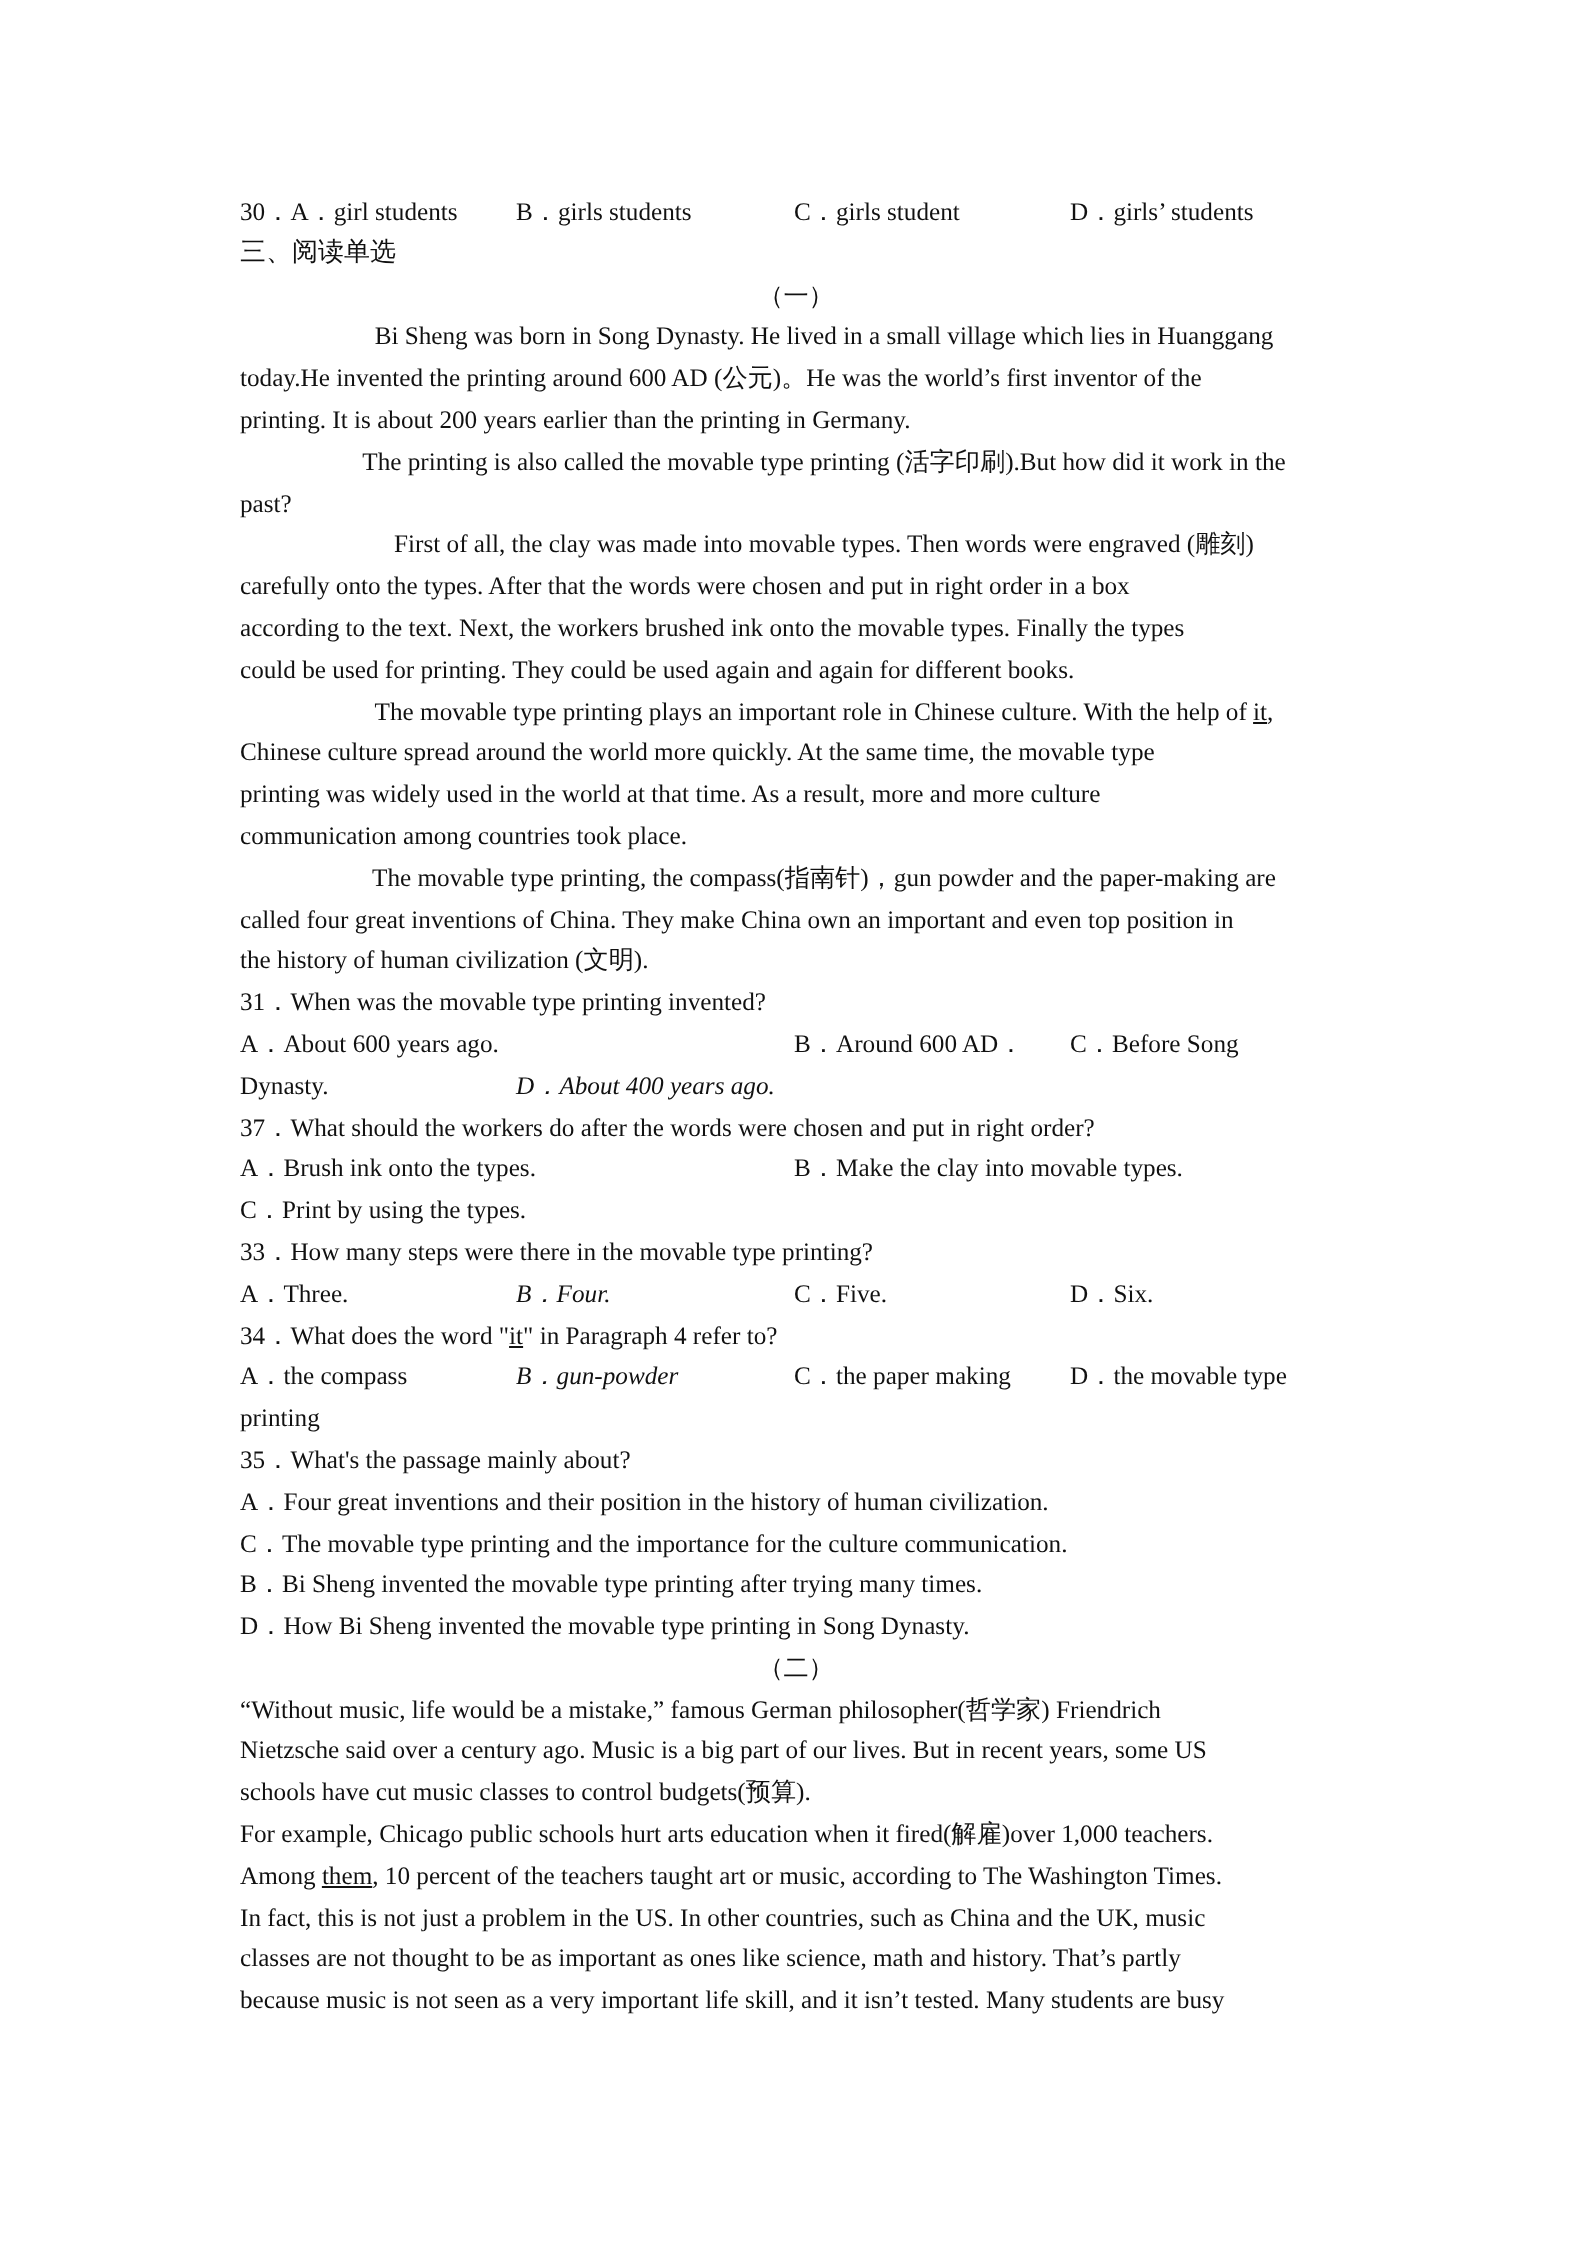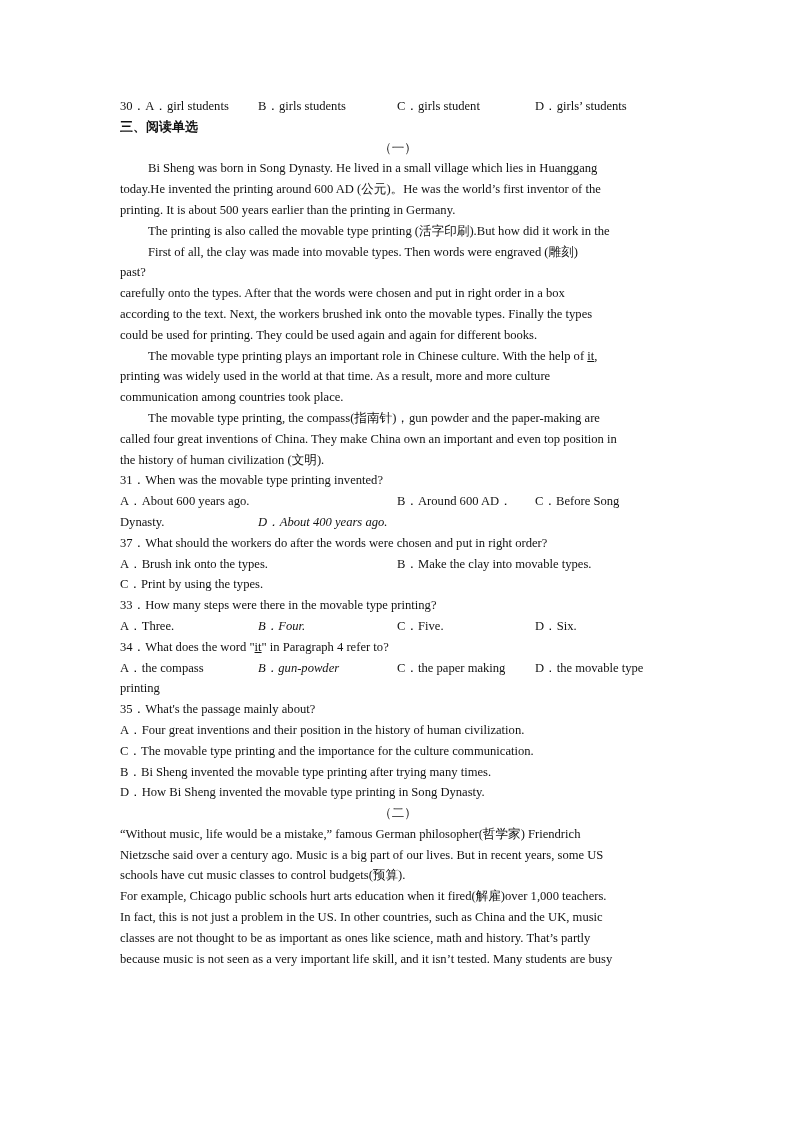--- a/index.html
+++ b/index.html
@@ -1,21 +1,21 @@
 <!DOCTYPE html>
 <html><head>
 <meta charset="utf-8">
 <style>
   html, body { margin: 0; padding: 0; background: #ffffff; }
   body { width: 794px; height: 1123px; position: relative; overflow: hidden;
          font-family: "Liberation Serif", "DejaVu Serif", serif; color: #111; }
   .page { position: absolute; left: 120px; top: 96px; width: 556px; font-size: 12.6px; }
   .line { height: 20.8px; line-height: 20.8px; white-space: nowrap; position: relative; }
-  .indent { padding-left: 28px; }
-  .heading { font-family: "DejaVu Sans", sans-serif; font-weight: bold; font-size: 13px; }
+  .indent { padding-left: 28px; text-align: center; }
+  .heading { font-family: "DejaVu Sans", sans-serif; font-weight: normal; font-size: 13px; }
   .center { text-align: center; }
   .opt { position: absolute; top: 0; }
   .c0 { left: 0; }
   .c1 { left: 138px; font-style: italic; }
   .c2 { left: 277px; }
   .c3 { left: 415px; }
   u { }
 </style>
 </head>
 <body>
@@ -29,31 +29,32 @@
     <span class="opt" style="left:415px">D．girls’ students</span>
   </div>
 
   <div class="line heading">三、阅读单选</div>
 
   <div class="line center">（一）</div>
 
   <div>
     <div class="line indent">Bi Sheng was born in Song Dynasty. He lived in a small village which lies in Huanggang</div>
     <div class="line">today.He invented the printing around 600 AD (公元)。He was the world’s first inventor of the</div>
-    <div class="line">printing. It is about 500 years earlier than the printing in Germany.</div>
+    <div class="line">printing. It is about 200 years earlier than the printing in Germany.</div>
 
     <div class="line indent">The printing is also called the movable type printing (活字印刷).But how did it work in the</div>
+    <div class="line">past?</div>
+
     <div class="line indent">First of all, the clay was made into movable types. Then words were engraved (雕刻)</div>
-
-    <div class="line">past?</div>
     <div class="line">carefully onto the types. After that the words were chosen and put in right order in a box</div>
     <div class="line">according to the text. Next, the workers brushed ink onto the movable types. Finally the types</div>
     <div class="line">could be used for printing. They could be used again and again for different books.</div>
 
     <div class="line indent"><span>The movable type printing plays an important role in Chinese culture. With the help of </span><u>it</u><span>,</span></div>
+    <div class="line">Chinese culture spread around the world more quickly. At the same time, the movable type</div>
     <div class="line">printing was widely used in the world at that time. As a result, more and more culture</div>
     <div class="line">communication among countries took place.</div>
 
     <div class="line indent">The movable type printing, the compass(指南针)，gun powder and the paper-making are</div>
     <div class="line">called four great inventions of China. They make China own an important and even top position in</div>
     <div class="line">the history of human civilization (文明).</div>
   </div>
 
   <div class="line">31．When was the movable type printing invented?</div>
   <div class="line">
@@ -97,18 +98,19 @@
   <div class="line">C．The movable type printing and the importance for the culture communication.</div>
   <div class="line">B．Bi Sheng invented the movable type printing after trying many times.</div>
   <div class="line">D．How Bi Sheng invented the movable type printing in Song Dynasty.</div>
 
   <div class="line center">（二）</div>
   <div>
     <div class="line">“Without music, life would be a mistake,” famous German philosopher(哲学家) Friendrich</div>
     <div class="line">Nietzsche said over a century ago. Music is a big part of our lives. But in recent years, some US</div>
     <div class="line">schools have cut music classes to control budgets(预算).</div>
     <div class="line">For example, Chicago public schools hurt arts education when it fired(解雇)over 1,000 teachers.</div>
+    <div class="line"><span>Among </span><u>them</u><span>, 10 percent of the teachers taught art or music, according to The Washington Times.</span></div>
     <div class="line">In fact, this is not just a problem in the US. In other countries, such as China and the UK, music</div>
     <div class="line">classes are not thought to be as important as ones like science, math and history. That’s partly</div>
     <div class="line">because music is not seen as a very important life skill, and it isn’t tested. Many students are busy</div>
   </div>
 
 </div>
 
 </body></html>

